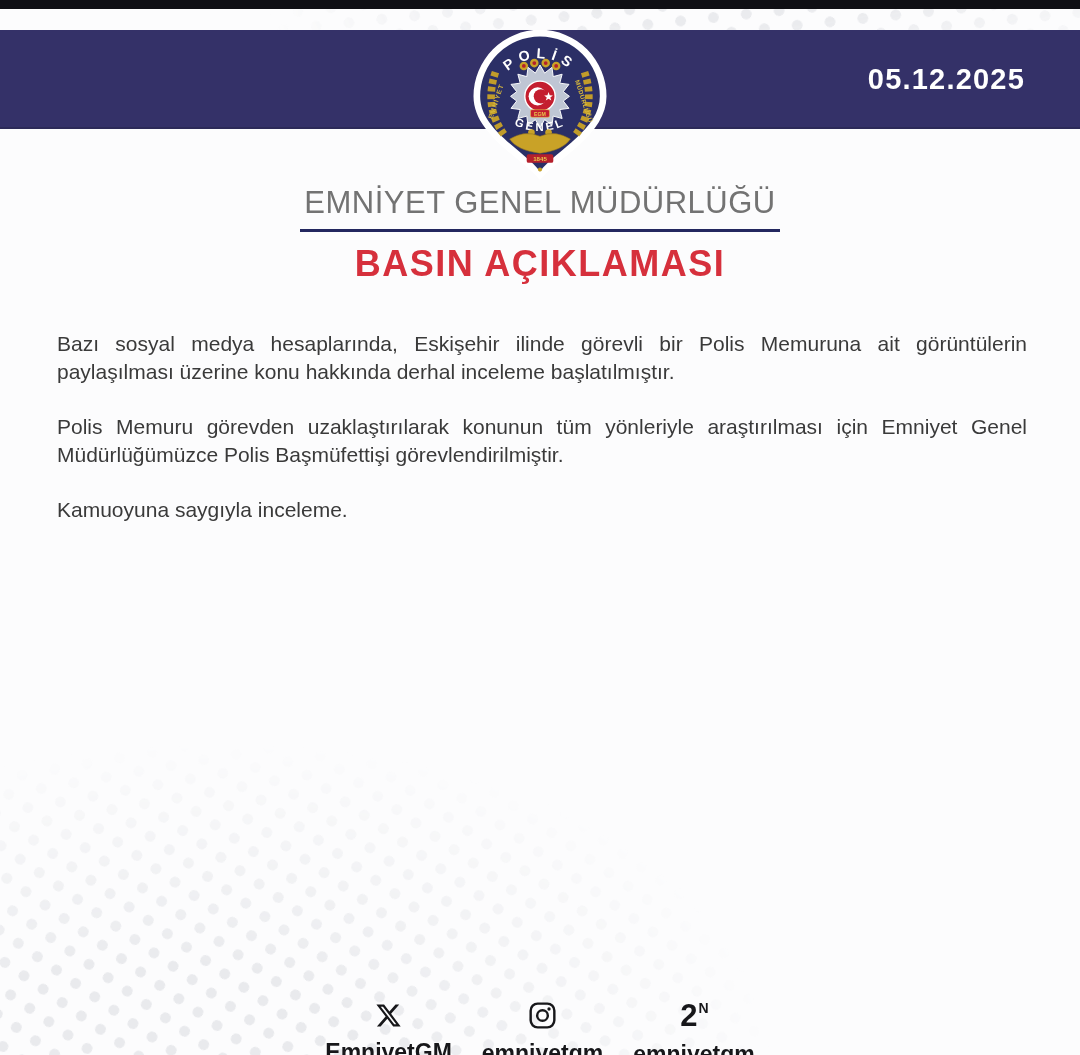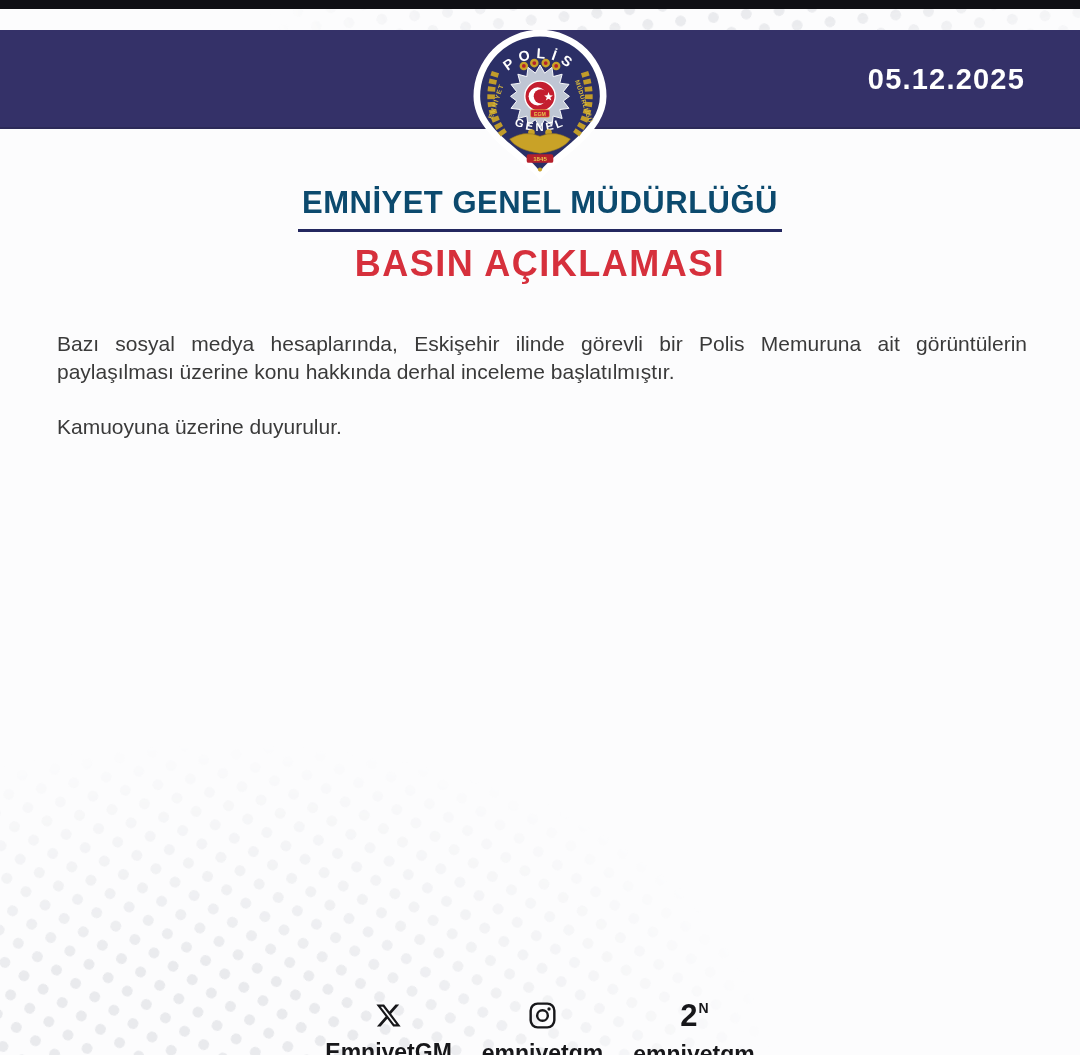--- a/index.html
+++ b/index.html
@@ -41,21 +41,21 @@
   .date-text{
     position:absolute;right:55px;top:50%;transform:translateY(-50%);
     color:#ffffff;font-size:29px;font-weight:800;letter-spacing:1.2px;
   }
   .badge{position:absolute;left:464px;top:22px;width:152px;height:162px;z-index:3;}
   .badge svg{display:block;width:100%;height:100%;}
   
   .title-block{position:absolute;left:0;right:0;top:185px;text-align:center;z-index:2;}
   .main-title{
     display:inline-block;margin:0;padding:0 4px 8px;
-    font-size:31px;font-weight:700;color:#0c4a6e;letter-spacing:.5px;
+    font-size:31px;font-weight:400;color:#737373;letter-spacing:.5px;
     border-bottom:3px solid #23275f;
   }
   .subtitle{
     margin:11px 0 0;font-size:36px;font-weight:800;color:#d6303c;letter-spacing:1.5px;
   }
   
   .body-text{
     position:absolute;left:57px;right:53px;top:330px;z-index:2;
     font-size:21px;line-height:28px;color:#3a3a3a;text-align:justify;
   }
@@ -146,21 +146,22 @@
     </svg>
   </div>
 
   <div class="title-block">
     <h1 class="main-title">EMNİYET GENEL MÜDÜRLÜĞÜ</h1>
     <h2 class="subtitle">BASIN AÇIKLAMASI</h2>
   </div>
 
   <div class="body-text">
     <p>Bazı sosyal medya hesaplarında, Eskişehir ilinde görevli bir Polis Memuruna ait görüntülerin paylaşılması üzerine konu hakkında derhal inceleme başlatılmıştır.</p>
-    <p>Kamuoyuna üzerine duyurulur.</p>
+    <p>Polis Memuru görevden uzaklaştırılarak konunun tüm yönleriyle araştırılması için Emniyet Genel Müdürlüğümüzce Polis Başmüfettişi görevlendirilmiştir.</p>
+    <p>Kamuoyuna saygıyla inceleme.</p>
   </div>
 
   <div class="footer">
     <span class="social-item">
       <svg width="27" height="27" viewBox="0 0 24 24">
         <path d="M18.244 2.25h3.308l-7.227 8.26 8.502 11.24H16.17l-5.214-6.817L4.99 21.75H1.68l7.73-8.835L1.254 2.25H8.08l4.713 6.231 5.451-6.231zm-1.161 17.52h1.833L7.084 4.126H5.117l11.966 15.644z" fill="#17171a"></path>
       </svg>
       <span>EmniyetGM</span>
     </span>
     <span class="social-item">

